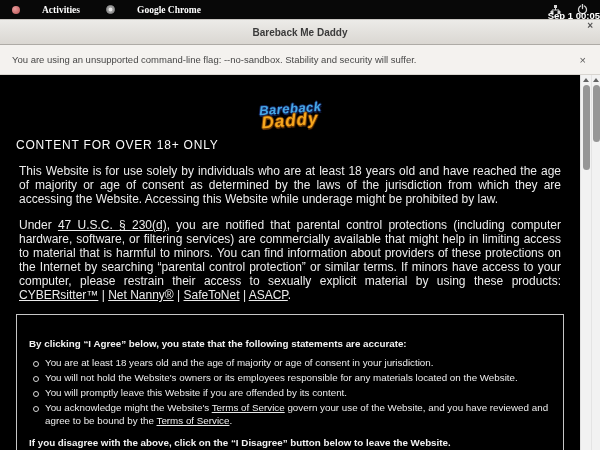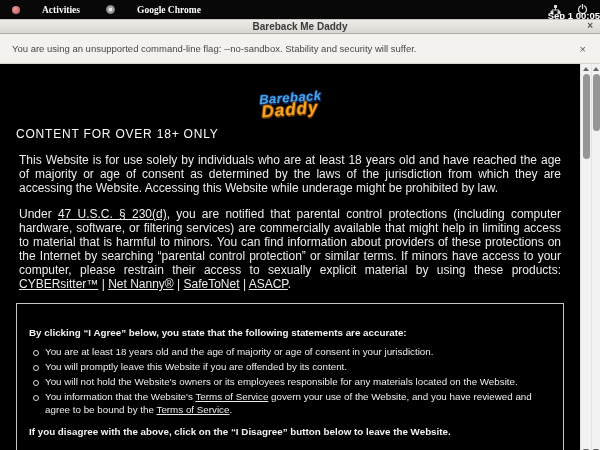--- a/index.html
+++ b/index.html
@@ -13,21 +13,21 @@
   .tb-item { display:flex; align-items:center; gap:22px; cursor:default;font-family:Liberation Serif, serif; }
   .distro-dot { width:8px; height:8px; border-radius:50%;
                 background:radial-gradient(circle at 35% 35%, #e89a9a, #b85454); }
   .chrome-dot { width:9px; height:9px; border-radius:50%; background:#e8e8e8;
                 border:1.5px solid #777; box-shadow: inset 0 0 0 1.5px #9a9a9a; }
   .tb-clock { position:absolute; left:0; right:0; text-align:right;margin-top:12px; }
   .topbar-right { margin-left:auto; display:flex; align-items:center; gap:16px; padding-right:12px; }
   .sysicon svg { display:block; }
 
   
-  .titlebar { height:15px; background:linear-gradient(#ecebe8,#dad7d2);
+  .titlebar { height:26px; background:linear-gradient(#ecebe8,#dad7d2);
               border-top:1px solid #c9c6c1; border-bottom:1px solid #aeaba6;
               color:#3a3a3a; font-size:10px; font-weight:bold;
               display:flex; align-items:center; justify-content:center; position:relative; }
   .titlebar .win-close { position:absolute; right:7px; top:0; color:#555; font-weight:bold;
               font-size:10px; line-height:12px; cursor:default; }
 
   
   .infobar { height:30px; background:#f4f2ef; border-bottom:1px solid #d8d5d0;
              color:#474747; font-size:9.5px; display:flex; align-items:center; padding:0 12px; }
   .infobar-msg { flex:1; }
@@ -132,23 +132,23 @@
     <h1 class="heading">CONTENT FOR OVER 18+ ONLY</h1>
 
     <p class="para">This Website is for use solely by individuals who are at least 18 years old and have reached the age of majority or age of consent as determined by the laws of the jurisdiction from which they are accessing the Website. Accessing this Website while underage might be prohibited by law.</p>
 
     <p class="para"><span>Under </span><a class="pglink">47 U.S.C. § 230(d)</a><span>, you are notified that parental control protections (including computer hardware, software, or filtering services) are commercially available that might help in limiting access to material that is harmful to minors. You can find information about providers of these protections on the Internet by searching “parental control protection” or similar terms. If minors have access to your computer, please restrain their access to sexually explicit material by using these products: </span><a class="pglink">CYBERsitter™</a><span> | </span><a class="pglink">Net Nanny®</a><span> | </span><a class="pglink">SafeToNet</a><span> | </span><a class="pglink">ASACP</a><span>.</span></p>
 
     <div class="agreement-box">
       <div class="agree-intro">By clicking “I Agree” below, you state that the following statements are accurate:</div>
       <ul class="agree-list">
         <li>You are at least 18 years old and the age of majority or age of consent in your jurisdiction.</li>
+        <li>You will not hold the Website's owners or its employees responsible for any materials located on the Website.</li>
         <li>You will promptly leave this Website if you are offended by its content.</li>
-        <li>You will not hold the Website's owners or its employees responsible for any materials located on the Website.</li>
-        <li><span>You information that the Website's </span><a class="pglink">Terms of Service</a><span> govern your use of the Website, and you have reviewed and agree to be bound by the </span><a class="pglink">Terms of Service</a><span>.</span></li>
+        <li><span>You acknowledge might the Website's </span><a class="pglink">Terms of Service</a><span> govern your use of the Website, and you have reviewed and agree to be bound by the </span><a class="pglink">Terms of Service</a><span>.</span></li>
       </ul>
       <div class="disagree-note">If you disagree with the above, click on the “I Disagree” button below to leave the Website.</div>
       <div class="date-line">Date: September 01, 2025</div>
     </div>
 
   </div>
 
   <div class="scroll-rail">
     <div class="rail-divider"></div>
     <div class="sb-arrow-up col1"></div>

